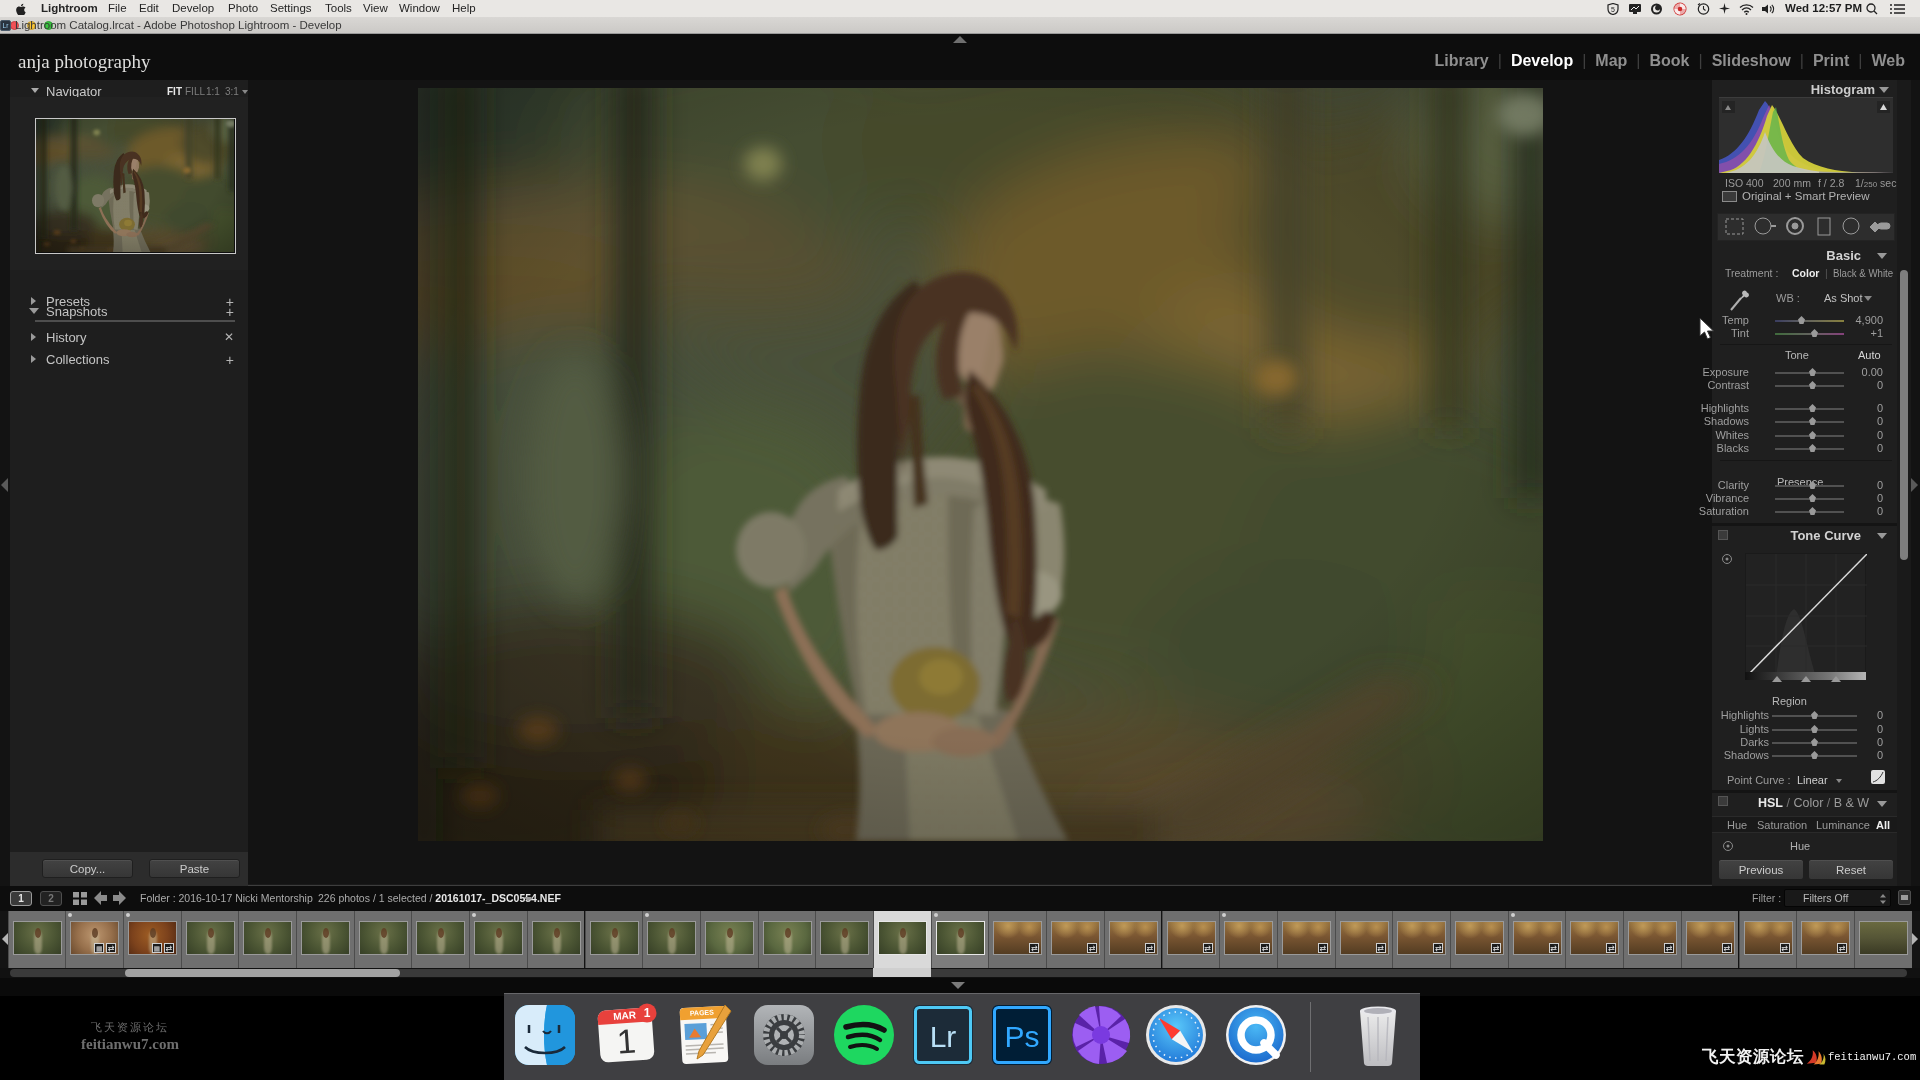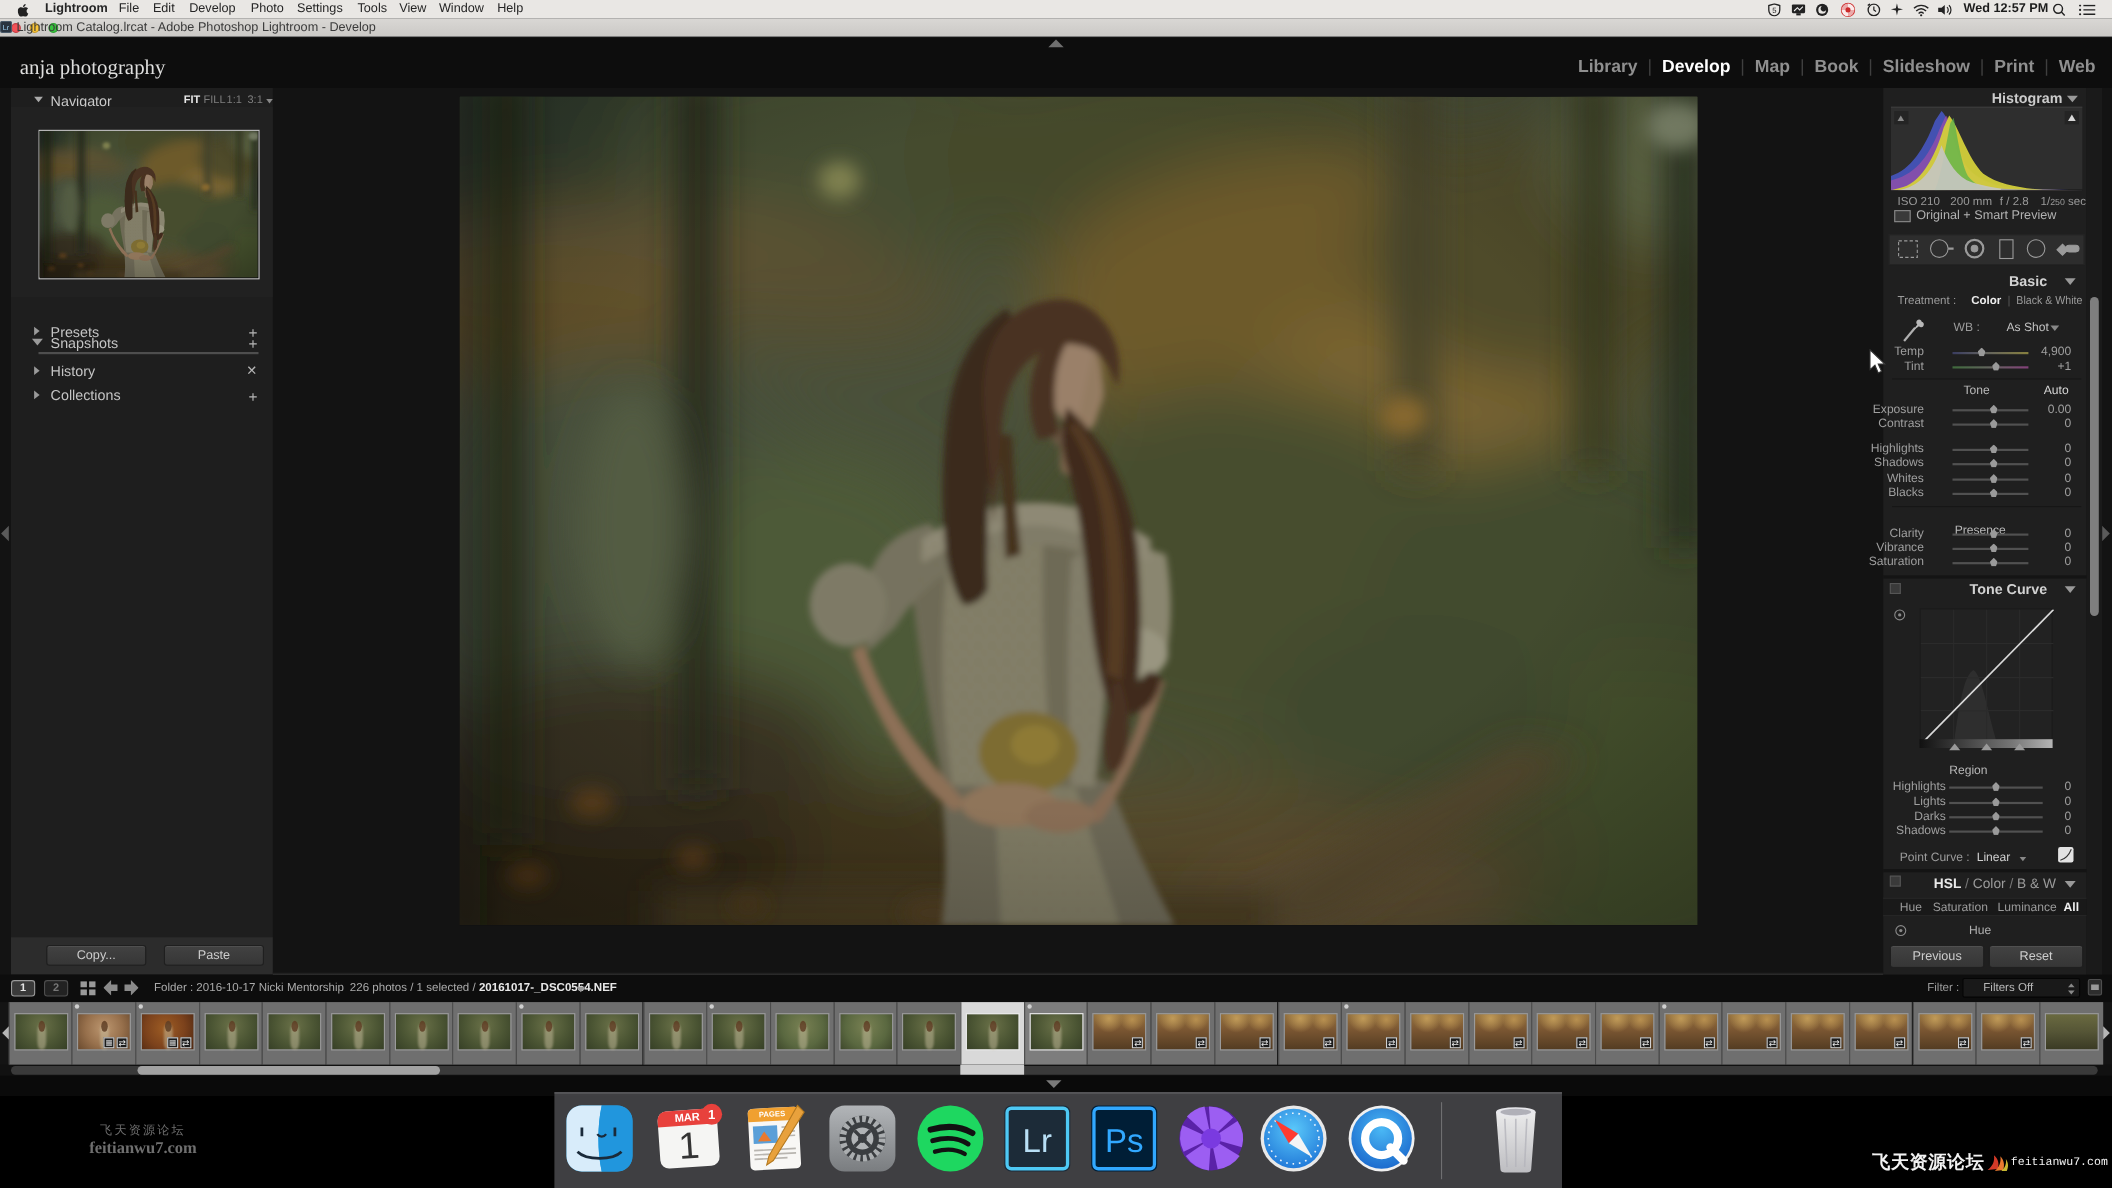--- a/index.html
+++ b/index.html
@@ -311,21 +311,21 @@
     <path d="M0,75 L8,73 C26,70 40,46 48,18 L53,7 C62,18 70,46 84,60 C98,70 118,73 138,74.5 L174,75 Z" fill="#d3cf3a" opacity="0.95"></path>
     <path d="M40,75 C46,60 50,34 54,14 L57,9 C60,22 63,48 70,62 C76,70 84,73 92,74 Z" fill="#52b14e" opacity="0.7"></path>
     <path d="M6,75 C26,72 38,58 46,34 C52,50 60,63 74,68 C90,73 104,74 116,75 Z" fill="#c5c5c0" opacity="0.92"></path>
     <path d="M100,73.5 C120,74.2 150,74.6 174,74.8 L174,75 L100,75 Z" fill="#999" opacity="0.8"></path>
     <rect x="3" y="3" width="13" height="12" fill="#242424"></rect>
           <path d="M6,12 L9,7 L12,12 Z" fill="#8a8a8a"></path>
     <rect x="158" y="3" width="13" height="12" fill="#242424"></rect>
           <path d="M161,12 L164.5,6 L168,12 Z" fill="#d8d8d8"></path>
   </svg>
 </div>
-<div style="position:absolute;left:13px;top:97px;color:#9a9a9a;font-size:10.5px">ISO 210</div>
+<div style="position:absolute;left:13px;top:97px;color:#9a9a9a;font-size:10.5px">ISO 400</div>
 <div style="position:absolute;left:61px;top:97px;color:#9a9a9a;font-size:10.5px">200 mm</div>
 <div style="position:absolute;left:106px;top:97px;color:#9a9a9a;font-size:10.5px">f / 2.8</div>
 <div style="position:absolute;left:143px;top:97px;color:#9a9a9a;font-size:10.5px">1/<span style="font-size:8px">250</span> sec</div>
 <div style="position:absolute;left:10px;top:111px;width:15px;height:11px;border:1px solid #8a8a8a;background:#3a3a3a"></div>
 <div style="position:absolute;left:30px;top:110px;color:#b2b2b2;font-size:11.5px">Original + Smart Preview</div>
 <div id="toolstrip" style="position:absolute;left:5px;top:133px;width:178px;height:28px;background:#2d2d2d;border:1px solid #232323">
   <svg width="176" height="26" viewBox="0 0 176 26">
     <g stroke="#9a9a9a" fill="none">
       <rect x="8" y="5" width="17" height="15" stroke-dasharray="3,2"></rect>
       <circle cx="45" cy="12" r="8"></circle>

